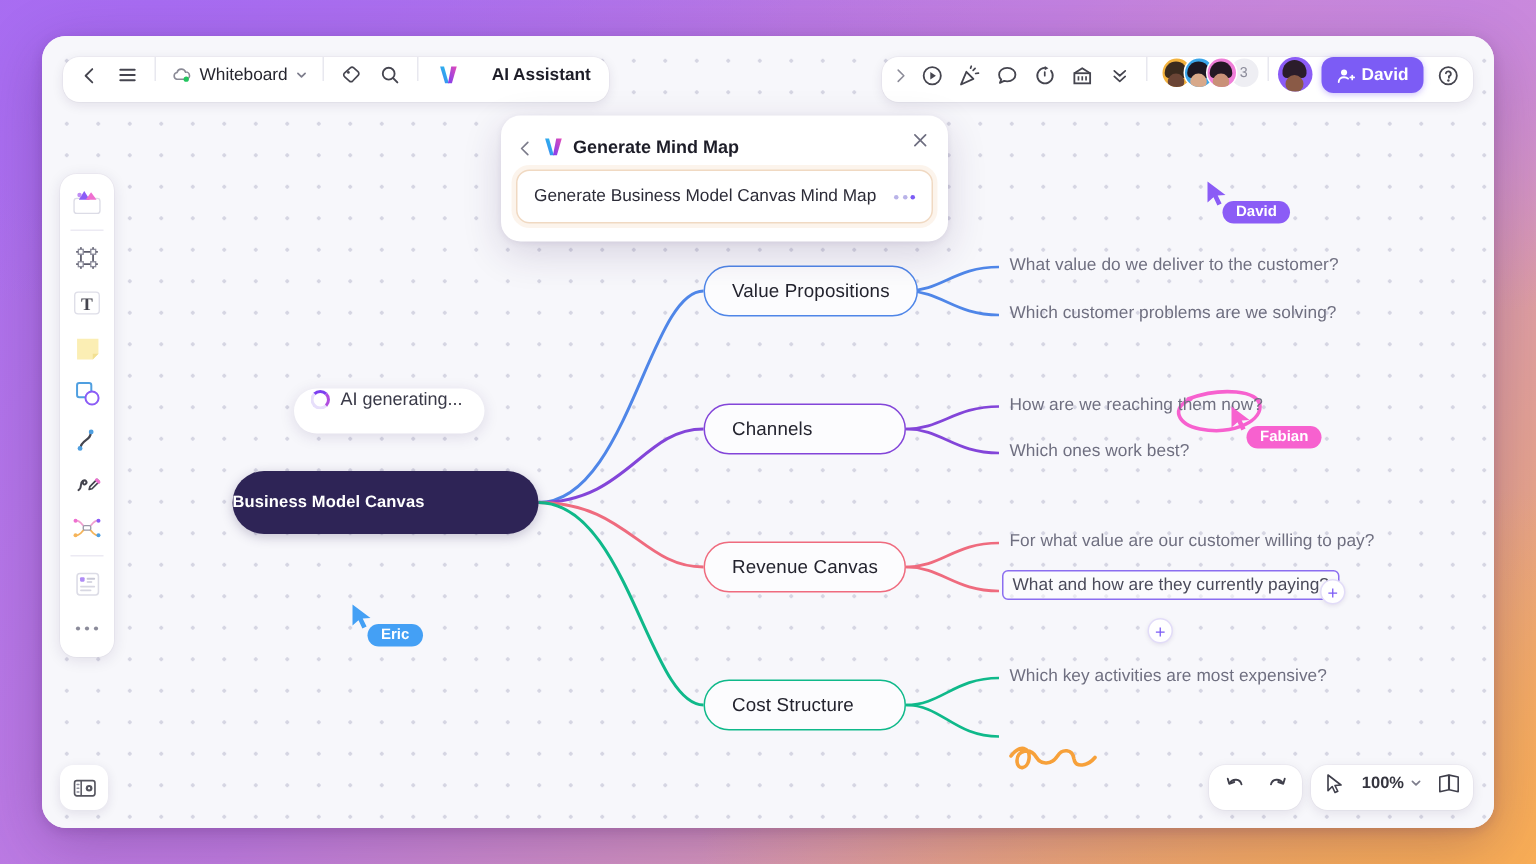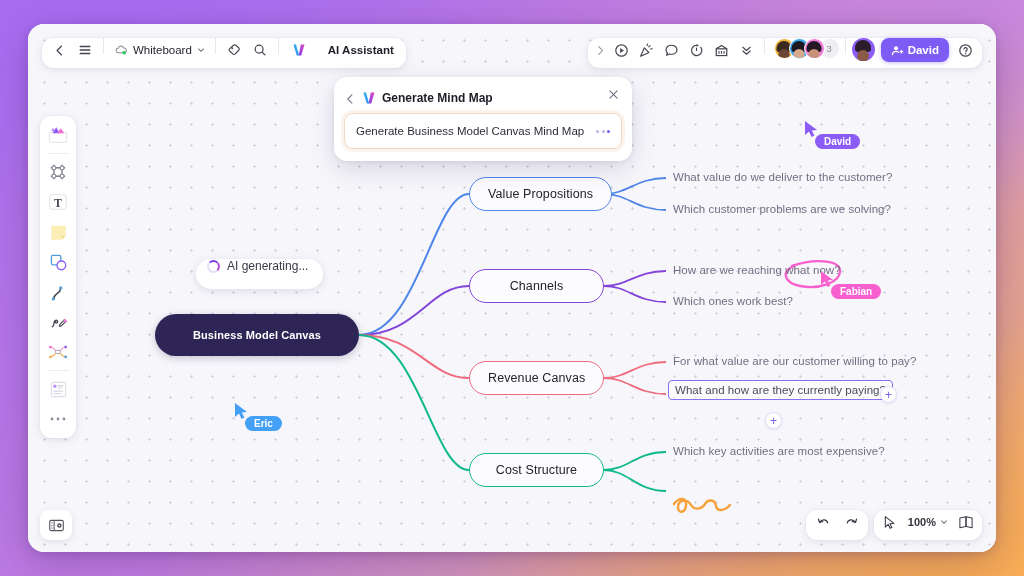--- a/index.html
+++ b/index.html
@@ -151,21 +151,21 @@
   }
   #ai-prompt-text { font-size: 11.5px; color: #2c2c38; flex: 1; }
   .dots { display: flex; gap: 2.5px; align-items: center; }
   .dots i { width: 3px; height: 3px; border-radius: 50%; background: #b9b3e8; display: block; }
   .dots i:nth-child(3) { background: #7c5cf5; }
 
   
   #mindmap { position: absolute; inset: 0; pointer-events: none; }
 
   .node {
-    position: absolute; display: flex; align-items: center; justify-content: center;
+    position: absolute; display: flex; align-items: center; justify-content: flex-start;
     white-space: nowrap; cursor: pointer; pointer-events: auto;
   }
   #root-node {
     left: 127px; top: 290px; width: 204px; height: 42px;
     background: #2e2456; color: #fff; border-radius: 21px;
     font-size: 11px; font-weight: 600; letter-spacing: .1px;
     box-shadow: 0 2px 8px rgba(46,36,86,.25);
   }
   .branch-node {
     height: 34px; border-radius: 17px; background: #fcfcfe;
@@ -268,21 +268,21 @@
   <div class="node branch-node" style="left:441px; top:337px; border-color:#ef6b7e;">
     <span>Revenue Canvas</span>
   </div>
   <div class="node branch-node" style="left:441px; top:429px; border-color:#0fb98a; width:135px;">
     <span>Cost Structure</span>
   </div>
 
   <div class="leaf" style="left:645px; top:147px;">What value do we deliver to the customer?</div>
   <div class="leaf" style="left:645px; top:179px;">Which customer problems are we solving?</div>
 
-  <div class="leaf" style="left:645px; top:240px;">How are we reaching what now?</div>
+  <div class="leaf" style="left:645px; top:240px;">How are we reaching them now?</div>
   <div class="leaf" style="left:645px; top:271px;">Which ones work best?</div>
 
   <div class="leaf" style="left:645px; top:331px;">For what value are our customer willing to pay?</div>
   <div class="leaf selected" style="left:640px; top:356px;">What and how are they currently paying?</div>
   <div class="plus-btn" style="left:852px; top:362px;">+</div>
   <div class="plus-btn" style="left:737px; top:388px;">+</div>
 
   <div class="leaf" style="left:645px; top:421px;">Which key activities are most expensive?</div>
 
   <div id="ai-generating">

